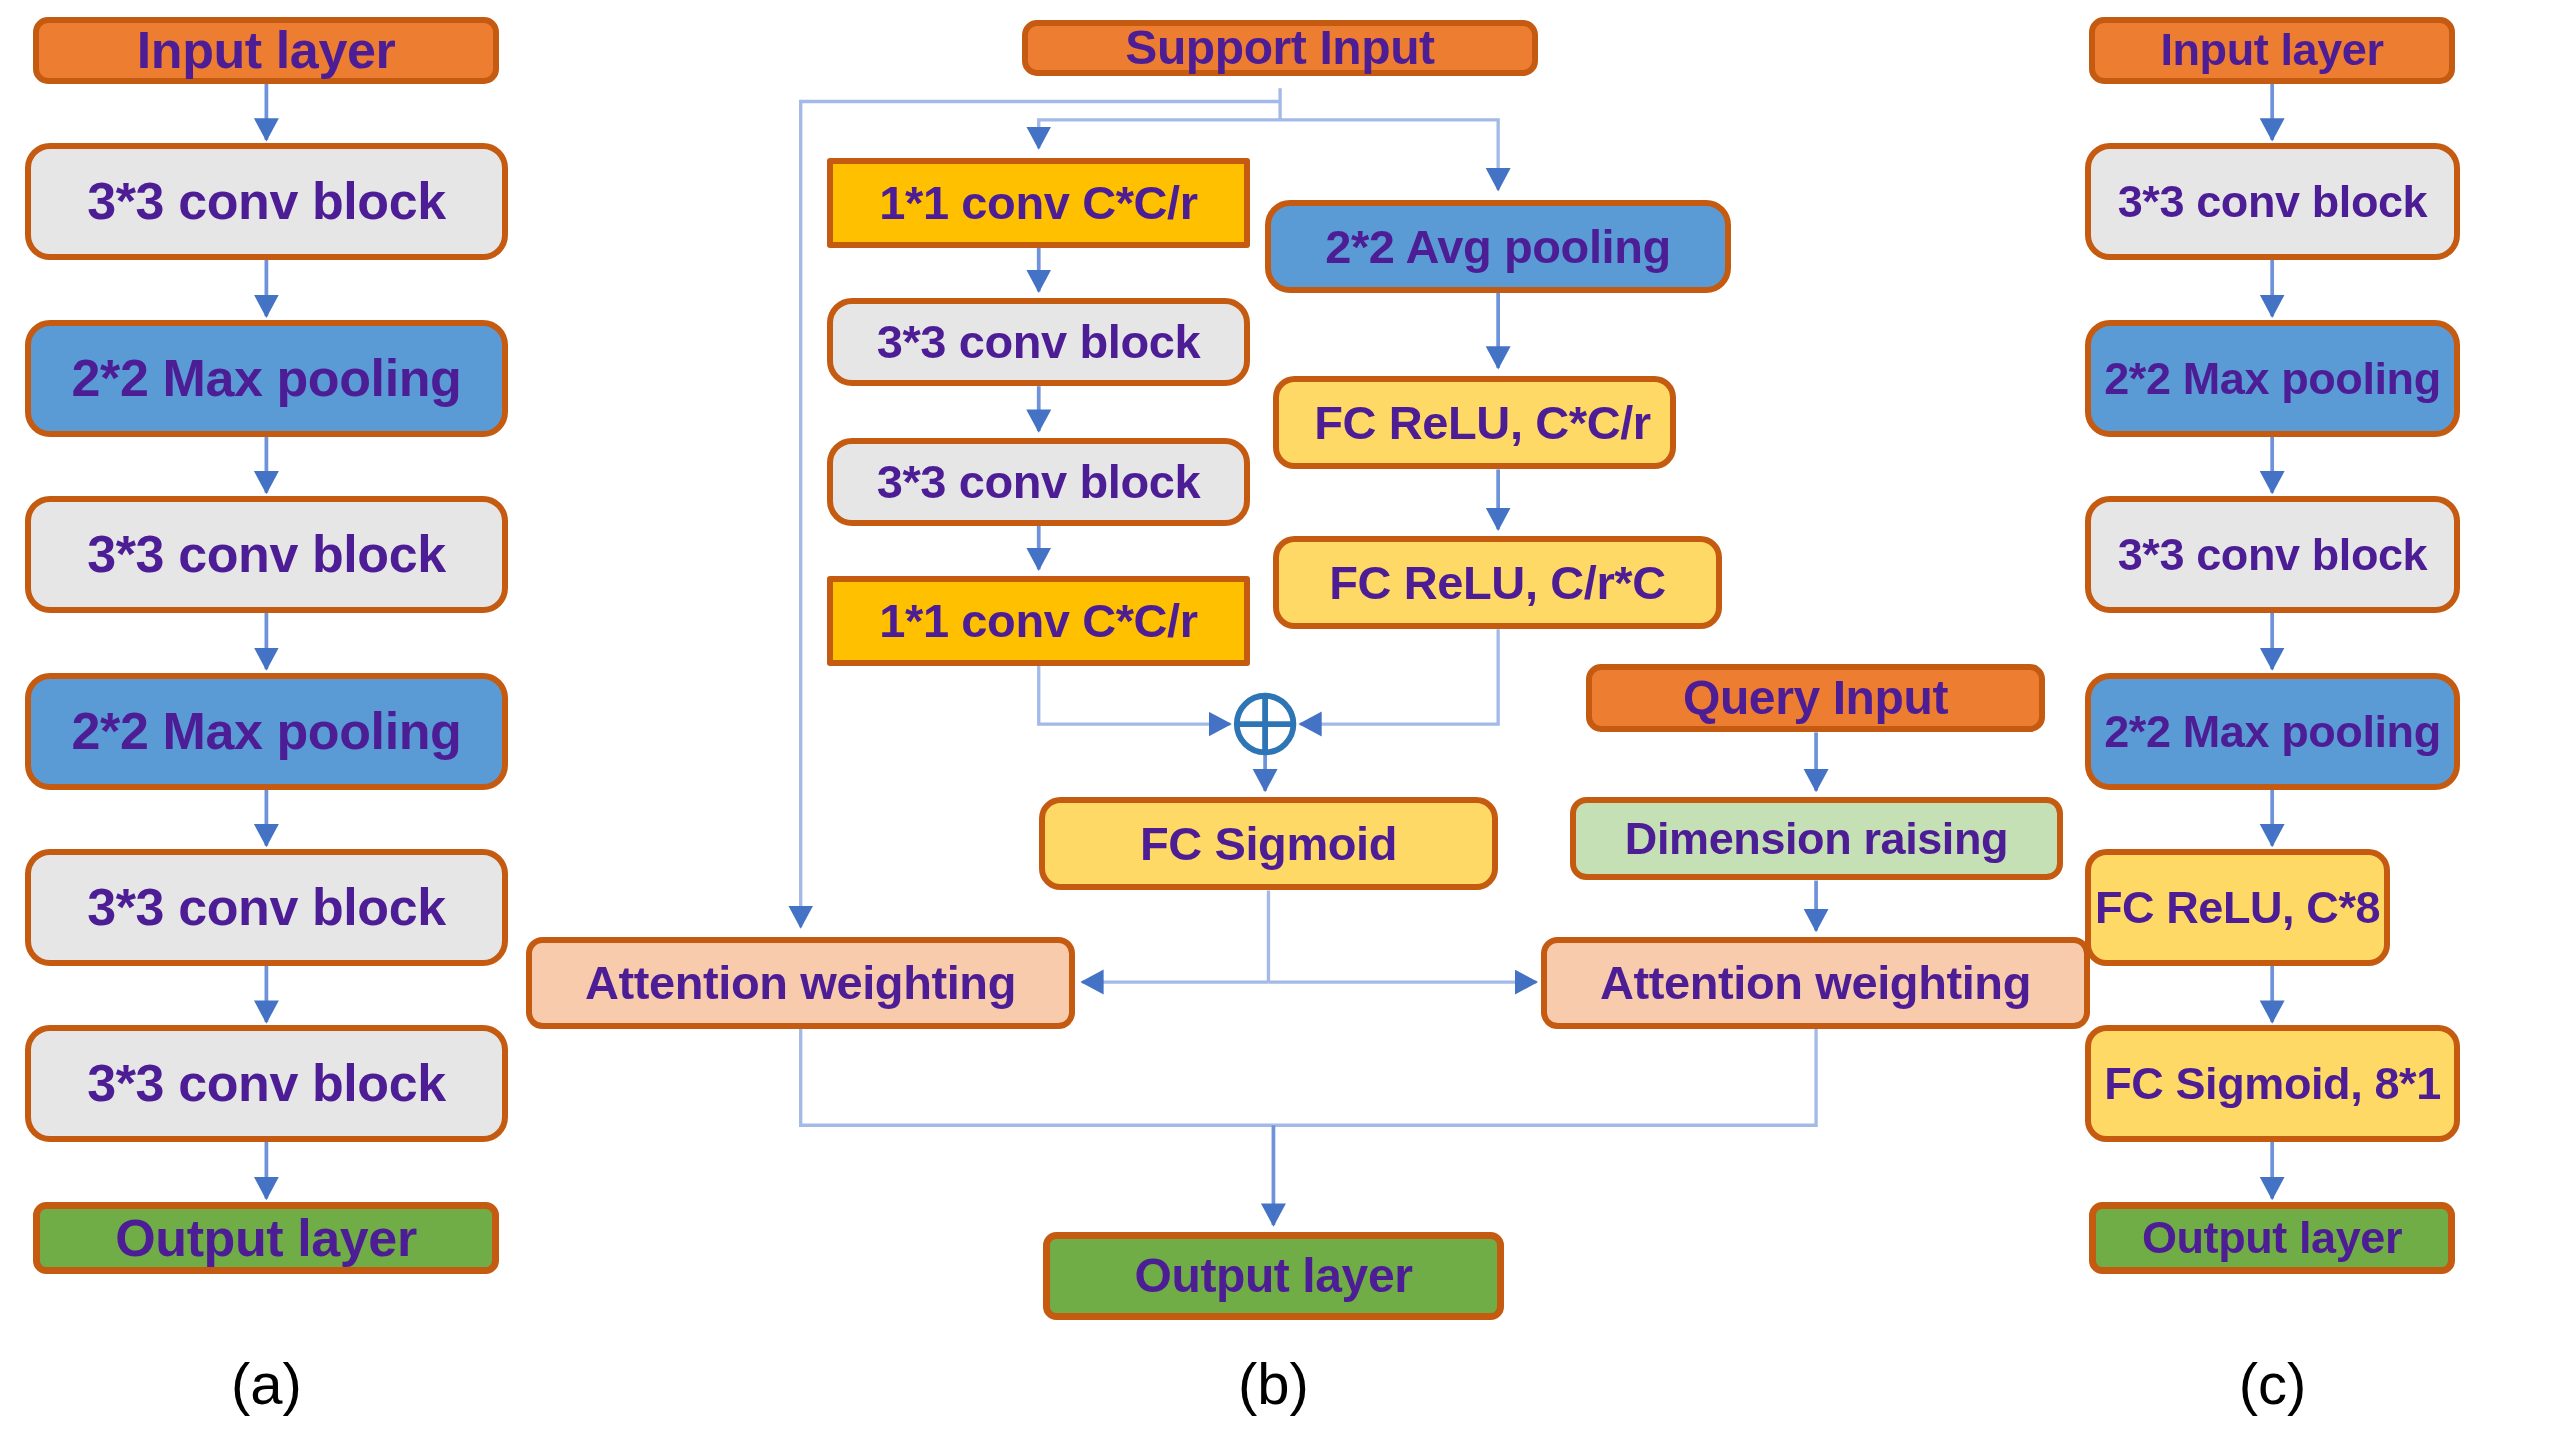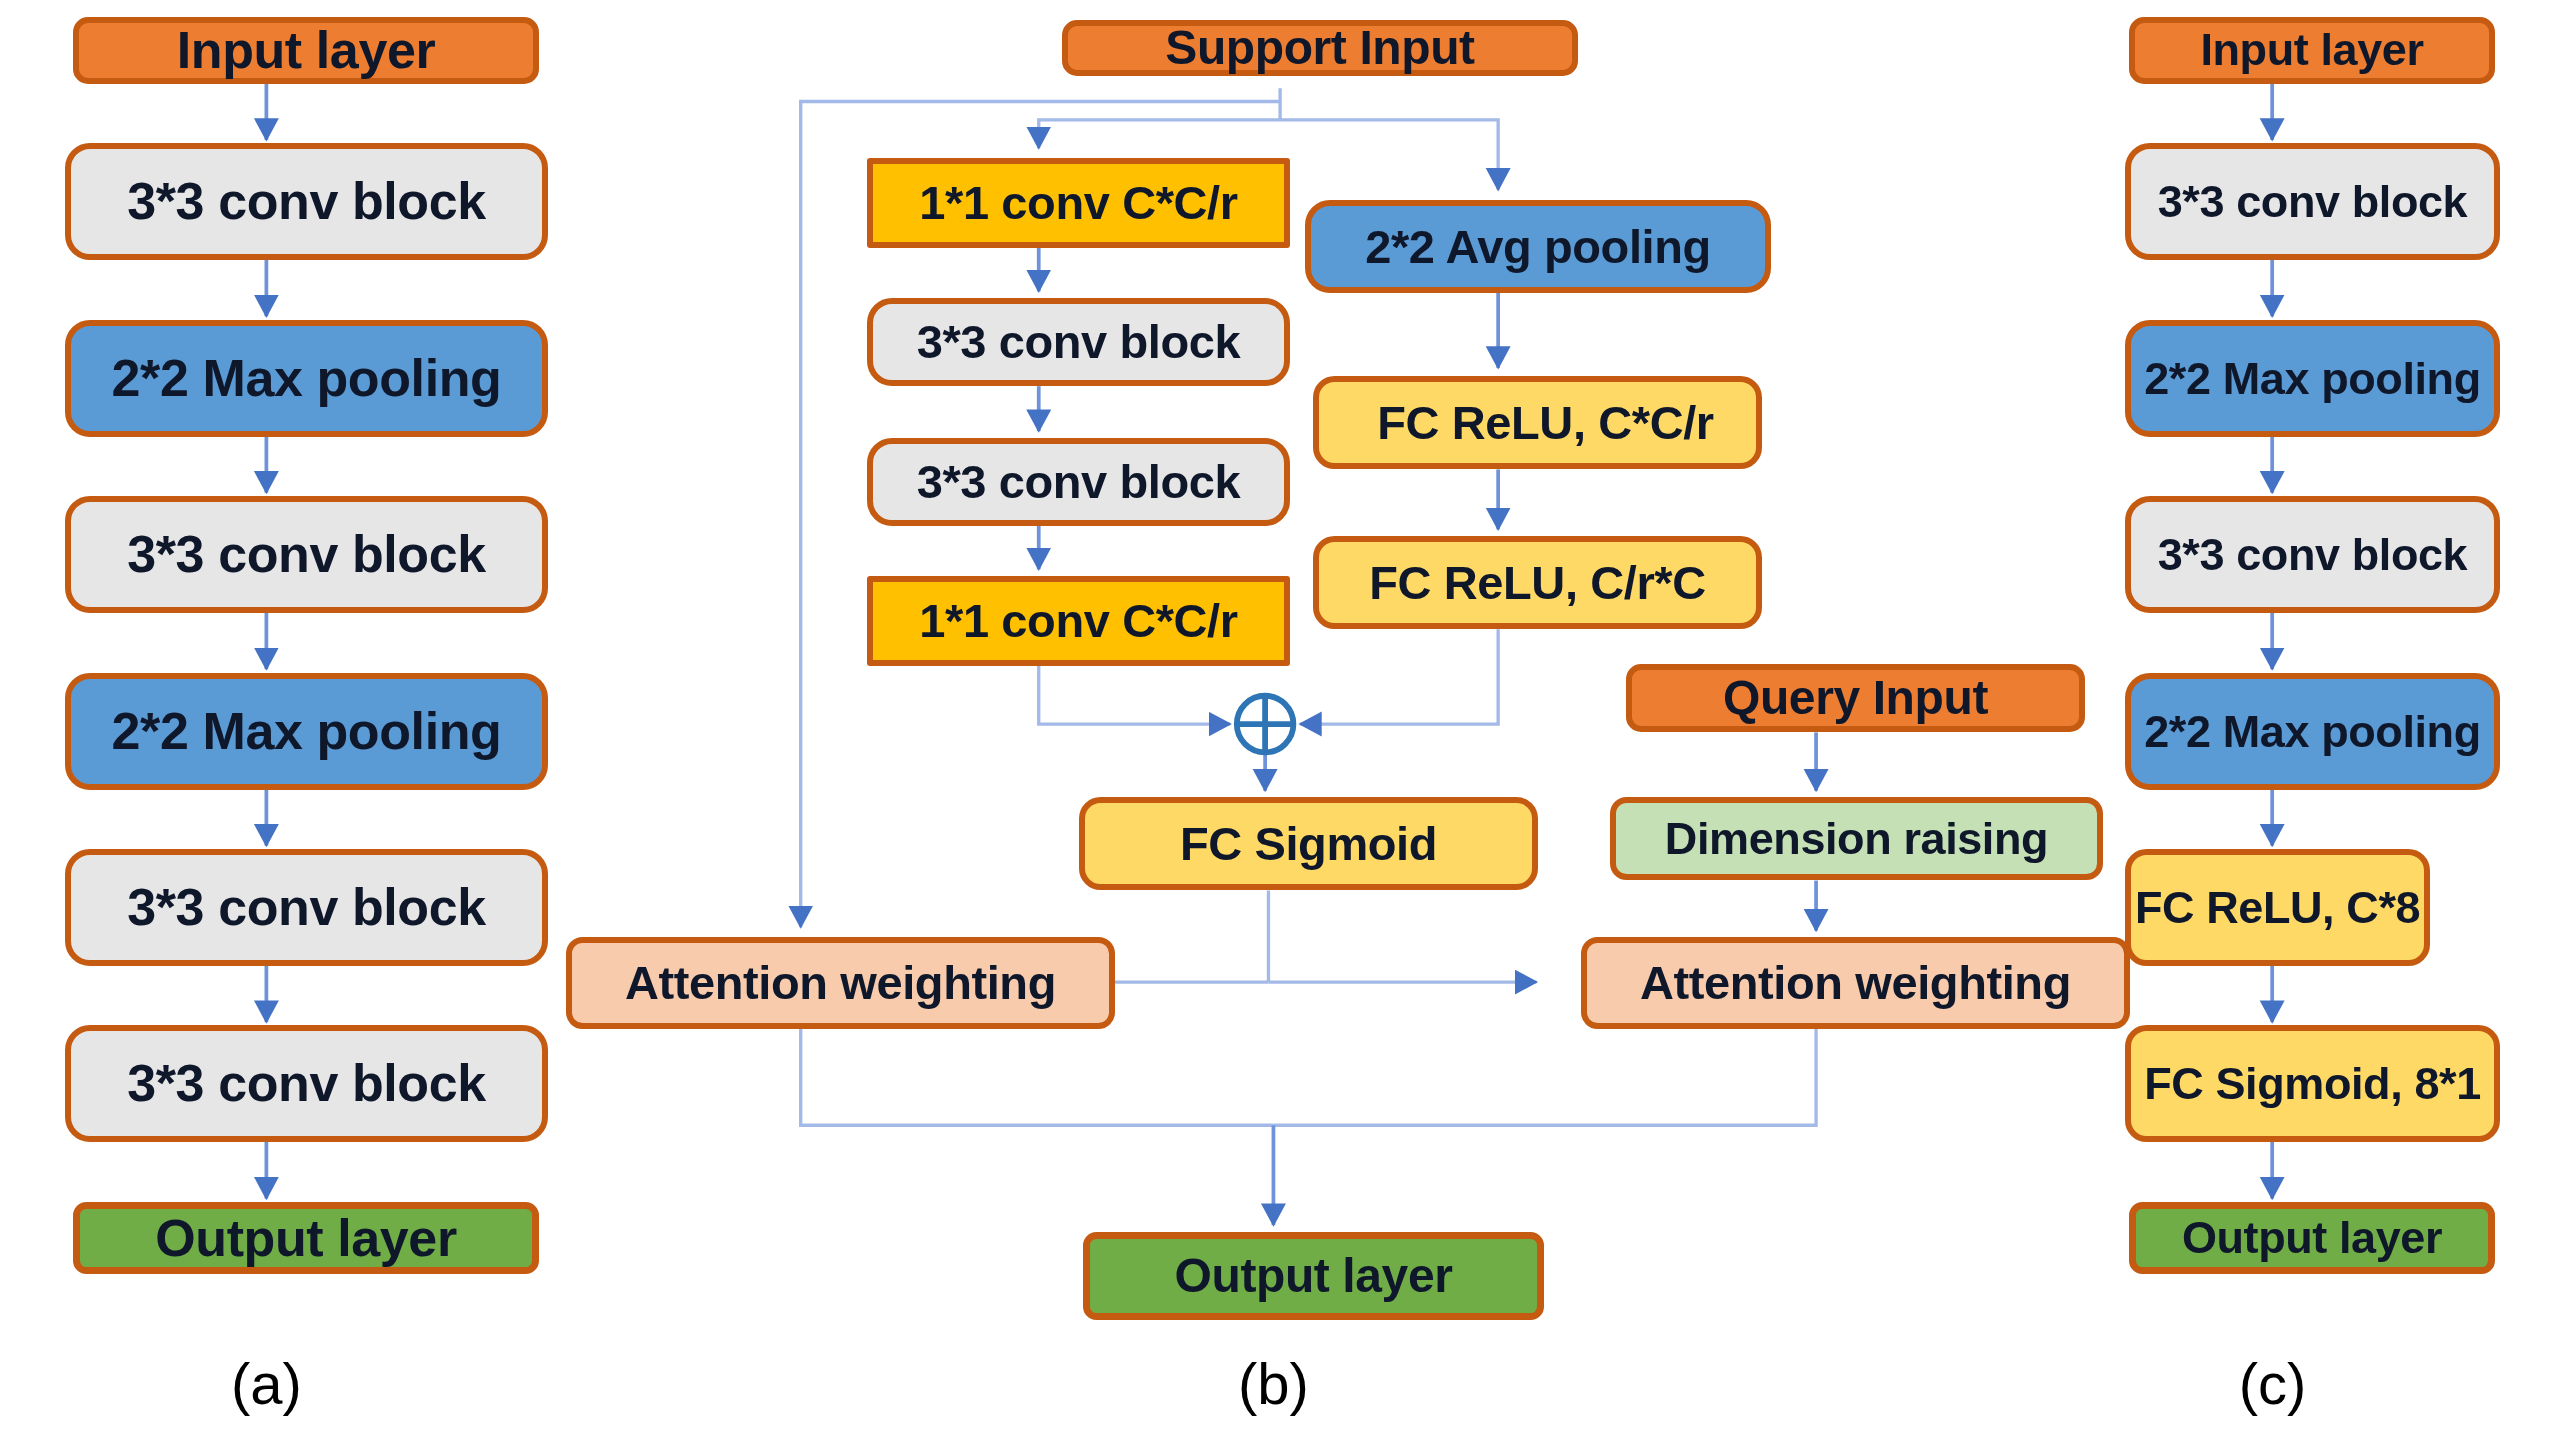--- a/index.html
+++ b/index.html
@@ -1,22 +1,22 @@
 <!DOCTYPE html>
 <html style="font-size:13.3px"><head>
 <meta charset="utf-8">
 <style>
   html,body{margin:0;padding:0;background:#ffffff;}
   body{width:2576px;height:1444px;font-family:"Liberation Sans",sans-serif;}
   .canvas{position:relative;width:2576px;height:1444px;background:#ffffff;overflow:hidden;}
   .wires{position:absolute;left:0;top:0;width:2576px;height:1444px;}
   .box{
     position:absolute;display:flex;align-items:center;justify-content:center;
-    box-sizing:border-box;font-weight:bold;color:#0f172a;text-align:center;
-    font-size:47px;line-height:1.05;letter-spacing:-0.4px;white-space:nowrap;margin-left:40px;
+    box-sizing:border-box;font-weight:bold;color:#4c1d95;text-align:center;
+    font-size:47px;line-height:1.05;letter-spacing:-0.4px;white-space:nowrap;
   }
   .orange {background:#ED7D31;border:6.7px solid #C55A11;border-radius:15px;}
   .gray   {background:#E7E6E6;border:6.7px solid #C55A11;border-radius:25px;}
   .blue   {background:#5B9BD5;border:6.7px solid #C55A11;border-radius:25px;text-align:center;}
   .amber  {background:#FFC000;border:6.7px solid #C55A11;border-radius:3px;}
   .yellow {background:#FFD966;border:6.7px solid #C55A11;border-radius:21.6px;}
   .green  {background:#70AD47;border:7.5px solid #C55A11;border-radius:13.3px;}
   .lgreen {background:#C5E0B4;border:6.7px solid #C55A11;border-radius:16.6px;}
   .peach  {background:#F8CBAD;border:6.7px solid #C55A11;border-radius:16.6px;}
   .col-a{font-size:52px;}
@@ -114,21 +114,21 @@
   <div class="caption" style="left:100px;top:1350px;">(a)</div>
 
   <div class="box orange" style="left:1022px;top:20px;width:516px;height:56px;font-size:48px;">Support Input</div>
 
   <div class="box amber" style="left:827px;top:158px;width:423px;height:90px;">1*1 conv C*C/r</div>
   <div class="box gray" style="left:827px;top:298px;width:423px;height:88px;">3*3 conv block</div>
   <div class="box gray" style="left:827px;top:438px;width:423px;height:88px;">3*3 conv block</div>
   <div class="box amber" style="left:827px;top:576px;width:423px;height:90px;">1*1 conv C*C/r</div>
 
   <div class="box blue" style="left:1265px;top:200px;width:466px;height:93px;">2*2 Avg pooling</div>
-  <div class="box yellow" style="left:1273px;top:376px;width:449px;height:93px;padding-left:16px;">FC ReLU, C*C/r</div>
+  <div class="box yellow" style="left:1273px;top:376px;width:403px;height:93px;padding-left:16px;">FC ReLU, C*C/r</div>
   <div class="box yellow" style="left:1273px;top:536px;width:449px;height:93px;">FC ReLU, C/r*C</div>
 
   <div class="box yellow" style="left:1039px;top:797px;width:459px;height:93px;text-align:center;">FC Sigmoid</div>
 
   <div class="box orange" style="left:1586px;top:664px;width:459px;height:68px;font-size:48px;">Query Input</div>
   <div class="box lgreen" style="left:1570px;top:797px;width:493px;height:83px;font-size:45px;">Dimension raising</div>
 
   <div class="box peach" style="left:526px;top:937px;width:549px;height:92px;">Attention weighting</div>
   <div class="box peach" style="left:1541px;top:937px;width:549px;height:92px;">Attention weighting</div>
 

